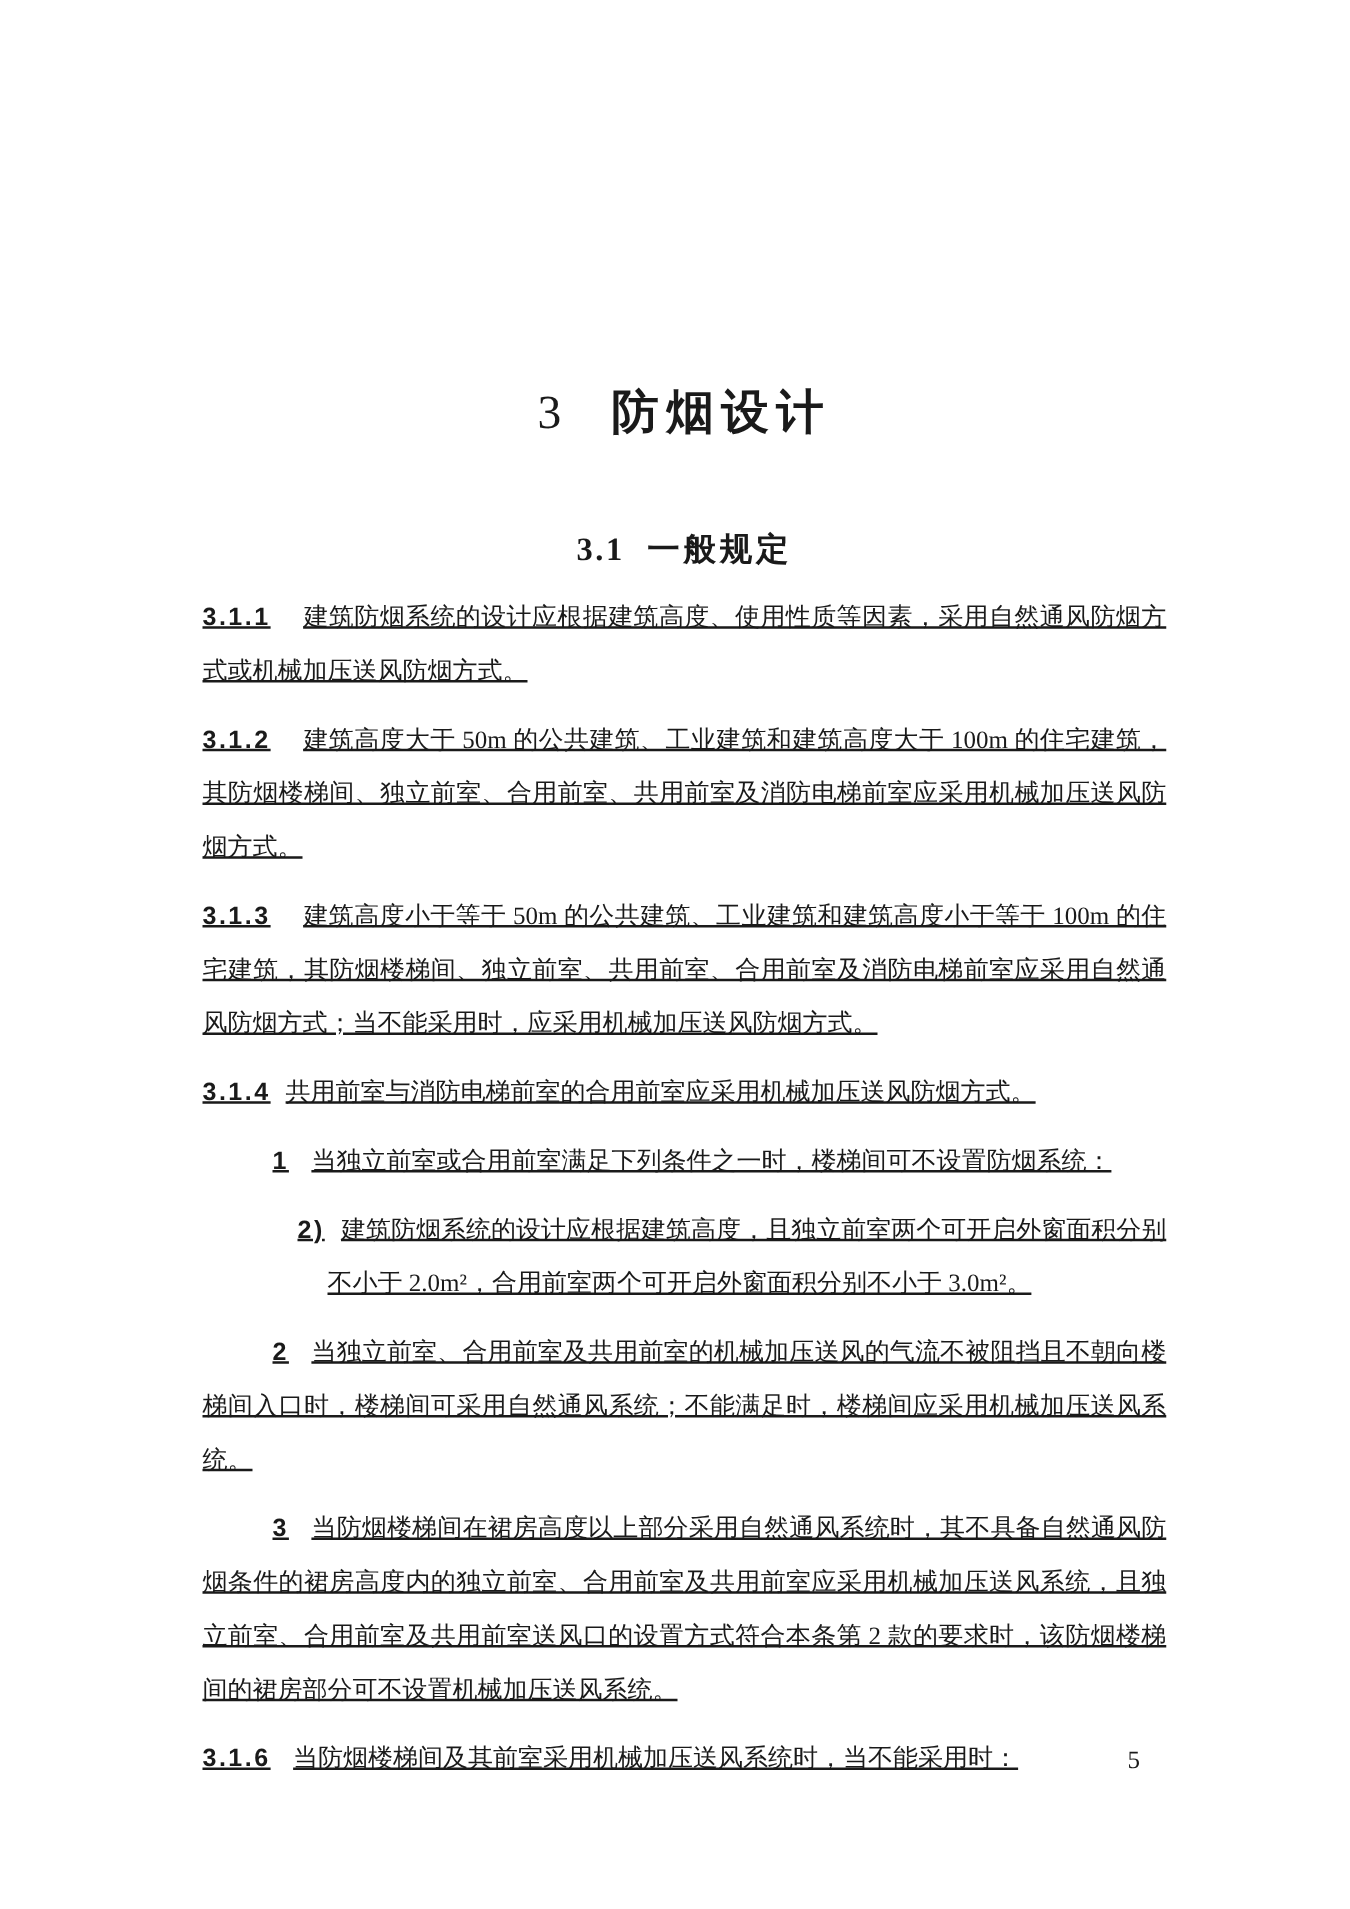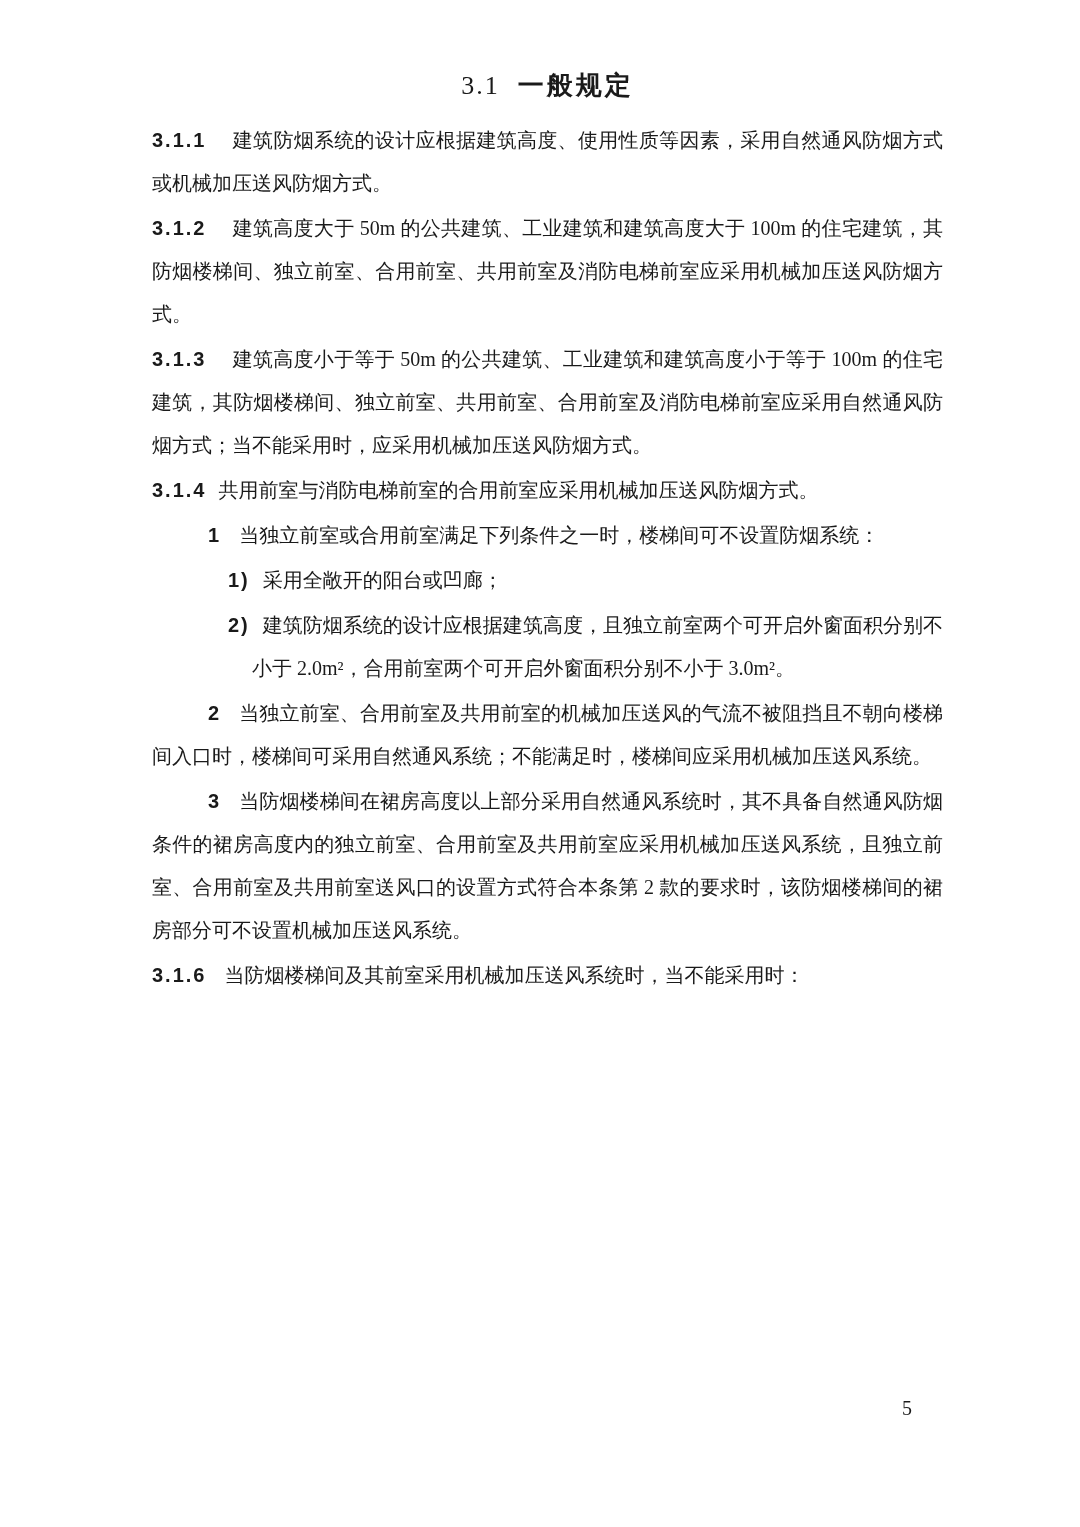--- a/index.html
+++ b/index.html
@@ -43,38 +43,39 @@
   }
   h2.section-heading {
     margin: 70px 0 0 0;
     text-align: center;
     font-size: 26px;
     line-height: 32px;
     font-weight: 700;
   }
   h2.section-heading .sec-num {
     font-family: "Liberation Serif", "DejaVu Serif", serif;
-    font-weight: 400;
+    font-weight: 700;
     letter-spacing: 2px;
     margin-right: 18px;
     margin-top: 36px;
   }
   h2.section-heading .sec-title {
     font-family: Liberation Mono, monospace;
     font-weight: 700;
     letter-spacing: 3px;
   }
   .body-text {
     margin-top: 16px;
     font-size: 20px;
   }
   .body-text p {
-    margin: 2px;
+    margin: 12px;
     line-height: 43px;
     text-align: justify;
+    text-decoration: underline;
   }
   .num {
     font-family: "Liberation Sans", "DejaVu Sans", sans-serif;
     font-weight: 700;
     letter-spacing: 2px;
   }
   
   p.clause .num { margin-right: 26px; }
   p.clause.tight .num { margin-right: 12px; }
   p.clause.mid .num { margin-right: 18px; }
@@ -97,39 +98,41 @@
     line-height: 24px;
     font-family: "Liberation Serif", "DejaVu Serif", serif;
   }
 </style>
 </head>
 <body>
 
 <div class="page">
   <div class="content">
 
+    <h1 class="chapter-heading">
+      <span class="ch-num">3</span><span class="ch-title">防烟设计</span>
+    </h1>
 
     <h2 class="section-heading">
       <span class="sec-num">3.1</span><span class="sec-title">一般规定</span>
     </h2>
 
     <div class="body-text">
 
       <p class="clause"><span class="num">3.1.1</span><span>建筑防烟系统的设计应根据建筑高度、使用性质等因素，采用自然通风防烟方式或机械加压送风防烟方式。</span></p>
 
       <p class="clause"><span class="num">3.1.2</span><span>建筑高度大于 50m 的公共建筑、工业建筑和建筑高度大于 100m 的住宅建筑，其防烟楼梯间、独立前室、合用前室、共用前室及消防电梯前室应采用机械加压送风防烟方式。</span></p>
 
       <p class="clause"><span class="num">3.1.3</span><span>建筑高度小于等于 50m 的公共建筑、工业建筑和建筑高度小于等于 100m 的住宅建筑，其防烟楼梯间、独立前室、共用前室、合用前室及消防电梯前室应采用自然通风防烟方式；当不能采用时，应采用机械加压送风防烟方式。</span></p>
 
       <p class="clause tight"><span class="num">3.1.4</span><span>共用前室与消防电梯前室的合用前室应采用机械加压送风防烟方式。</span></p>
 
 
       <p class="item"><span class="num">1</span><span>当独立前室或合用前室满足下列条件之一时，楼梯间可不设置防烟系统：</span></p>
 
-      <p class="subitem"><span class="num">1)</span><span>采用全敞开的阳台或凹廊；</span></p>
 
       <p class="subitem"><span class="num">2)</span><span>建筑防烟系统的设计应根据建筑高度，且独立前室两个可开启外窗面积分别不小于 2.0m²，合用前室两个可开启外窗面积分别不小于 3.0m²。</span></p>
 
       <p class="item"><span class="num">2</span><span>当独立前室、合用前室及共用前室的机械加压送风的气流不被阻挡且不朝向楼梯间入口时，楼梯间可采用自然通风系统；不能满足时，楼梯间应采用机械加压送风系统。</span></p>
 
       <p class="item"><span class="num">3</span><span>当防烟楼梯间在裙房高度以上部分采用自然通风系统时，其不具备自然通风防烟条件的裙房高度内的独立前室、合用前室及共用前室应采用机械加压送风系统，且独立前室、合用前室及共用前室送风口的设置方式符合本条第 2 款的要求时，该防烟楼梯间的裙房部分可不设置机械加压送风系统。</span></p>
 
       <p class="clause mid"><span class="num">3.1.6</span><span>当防烟楼梯间及其前室采用机械加压送风系统时，当不能采用时：</span></p>
 
 

